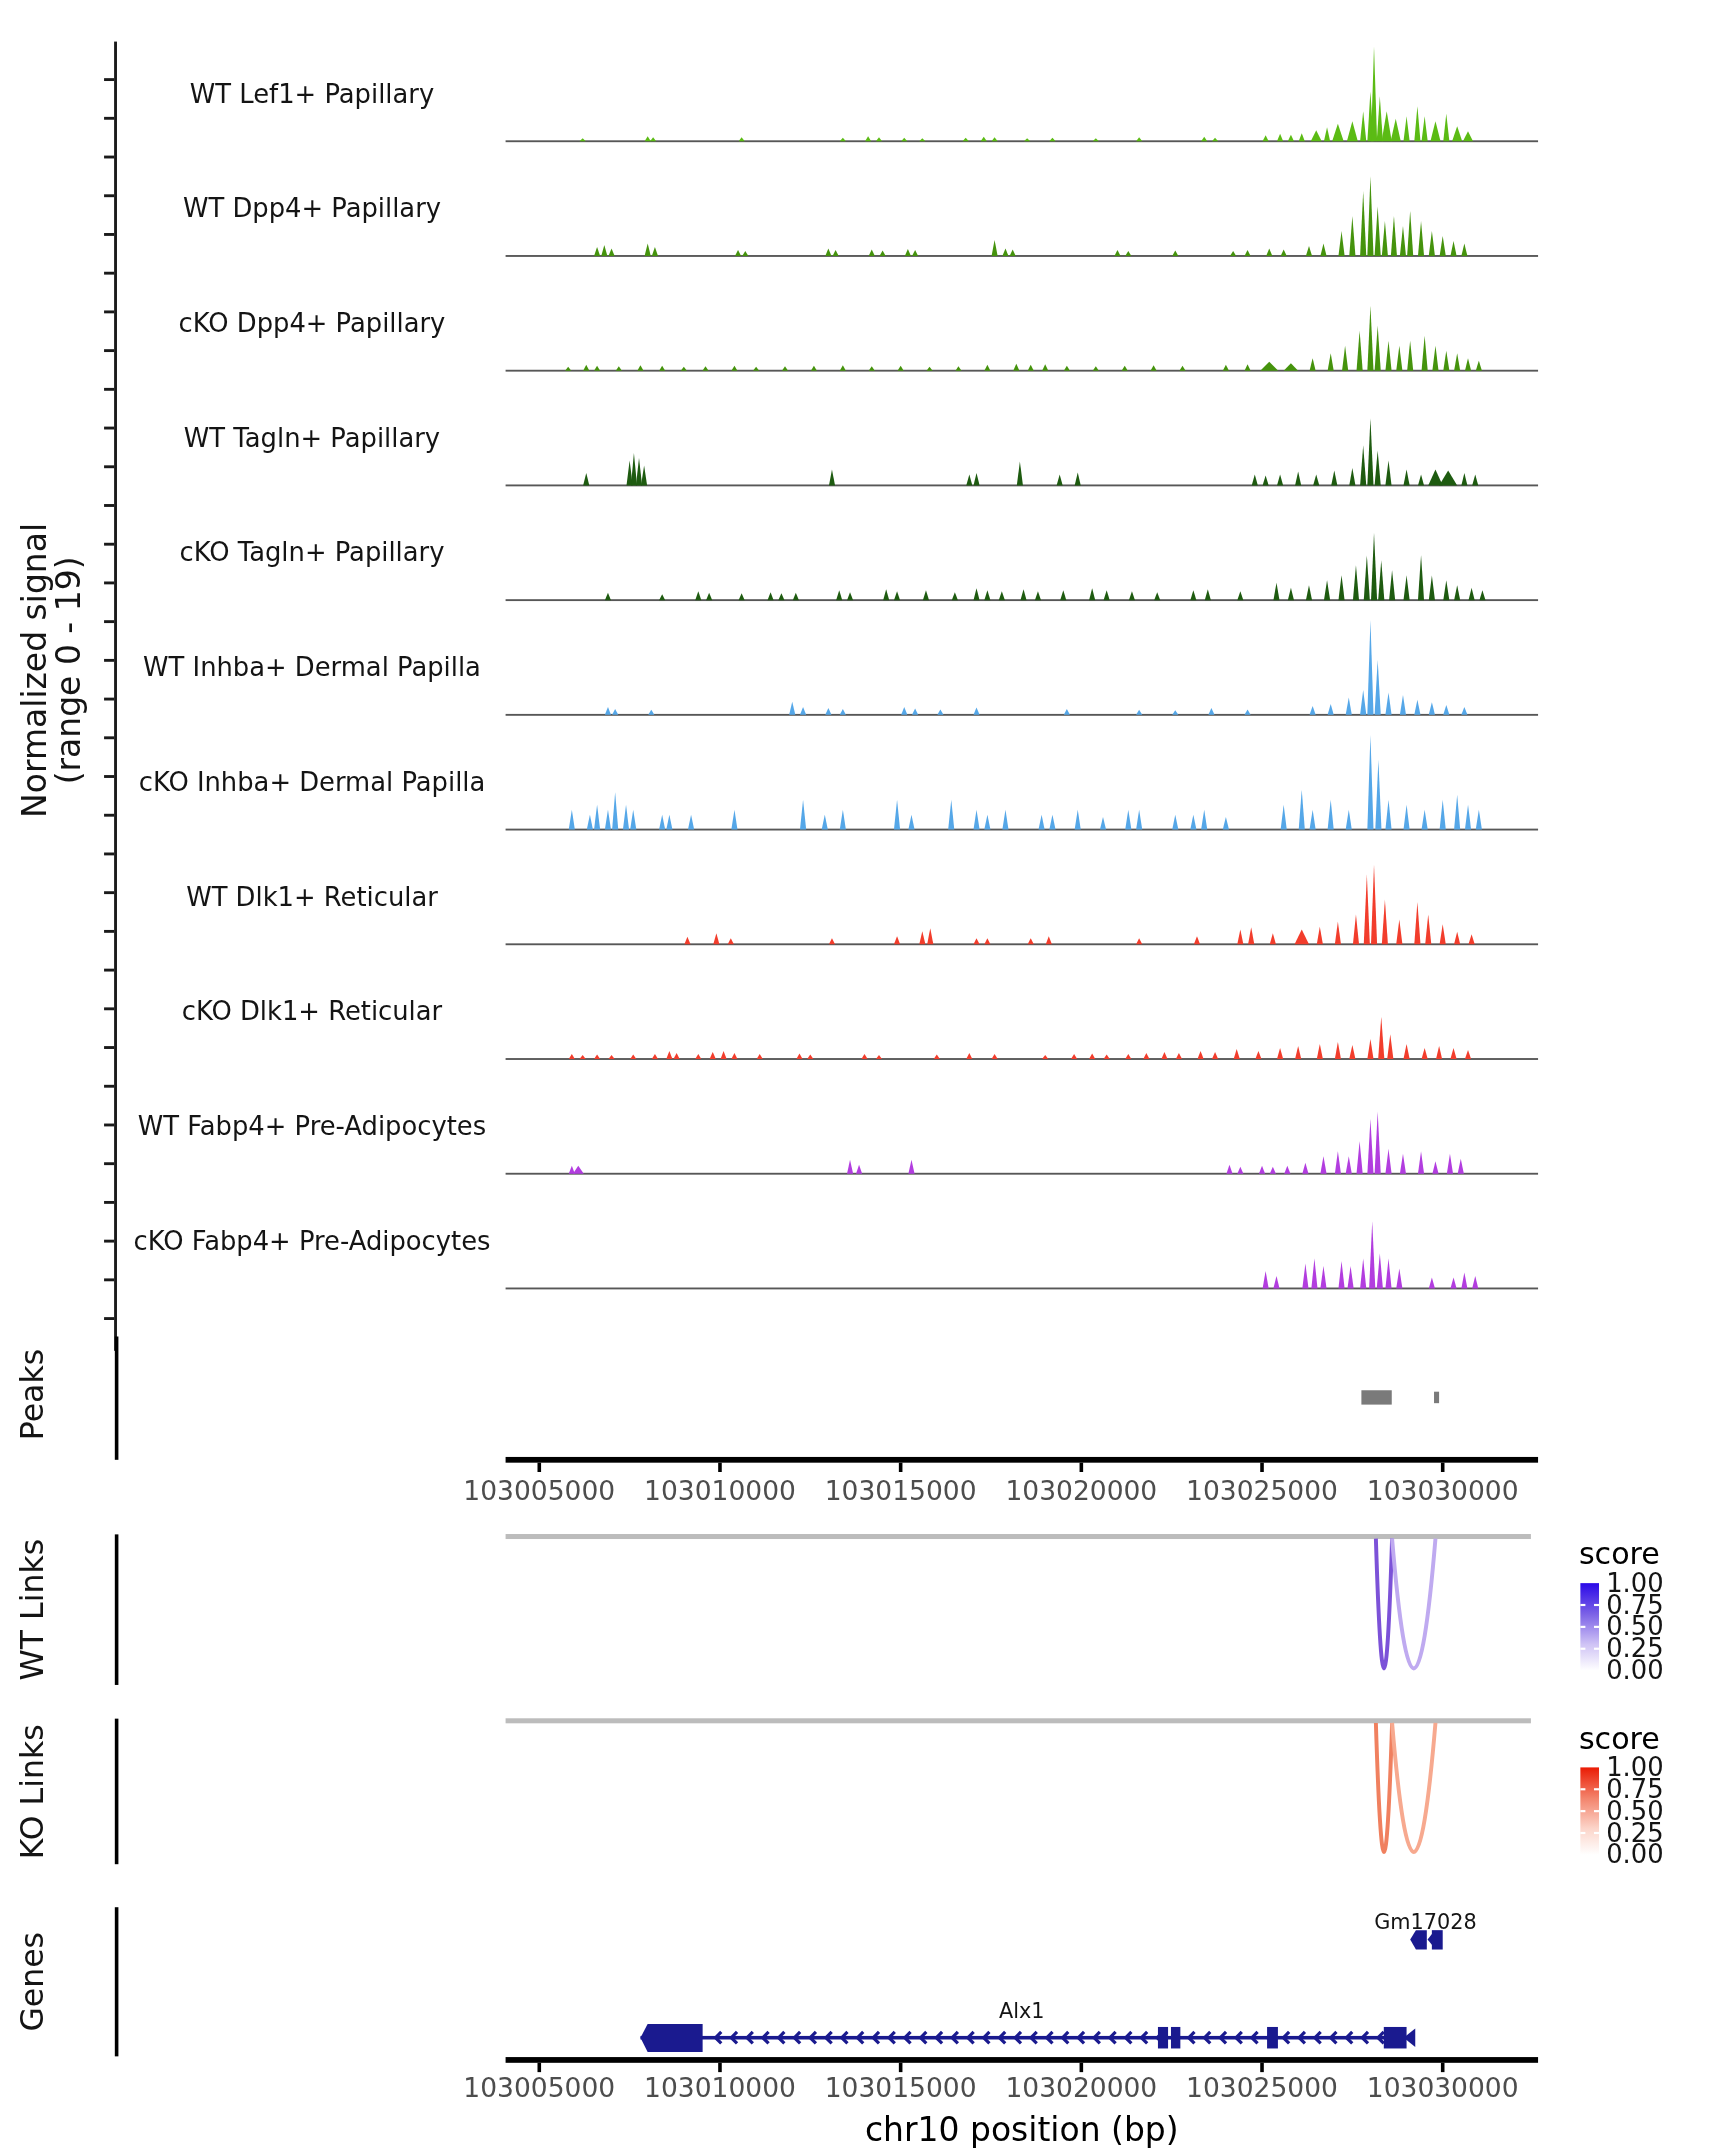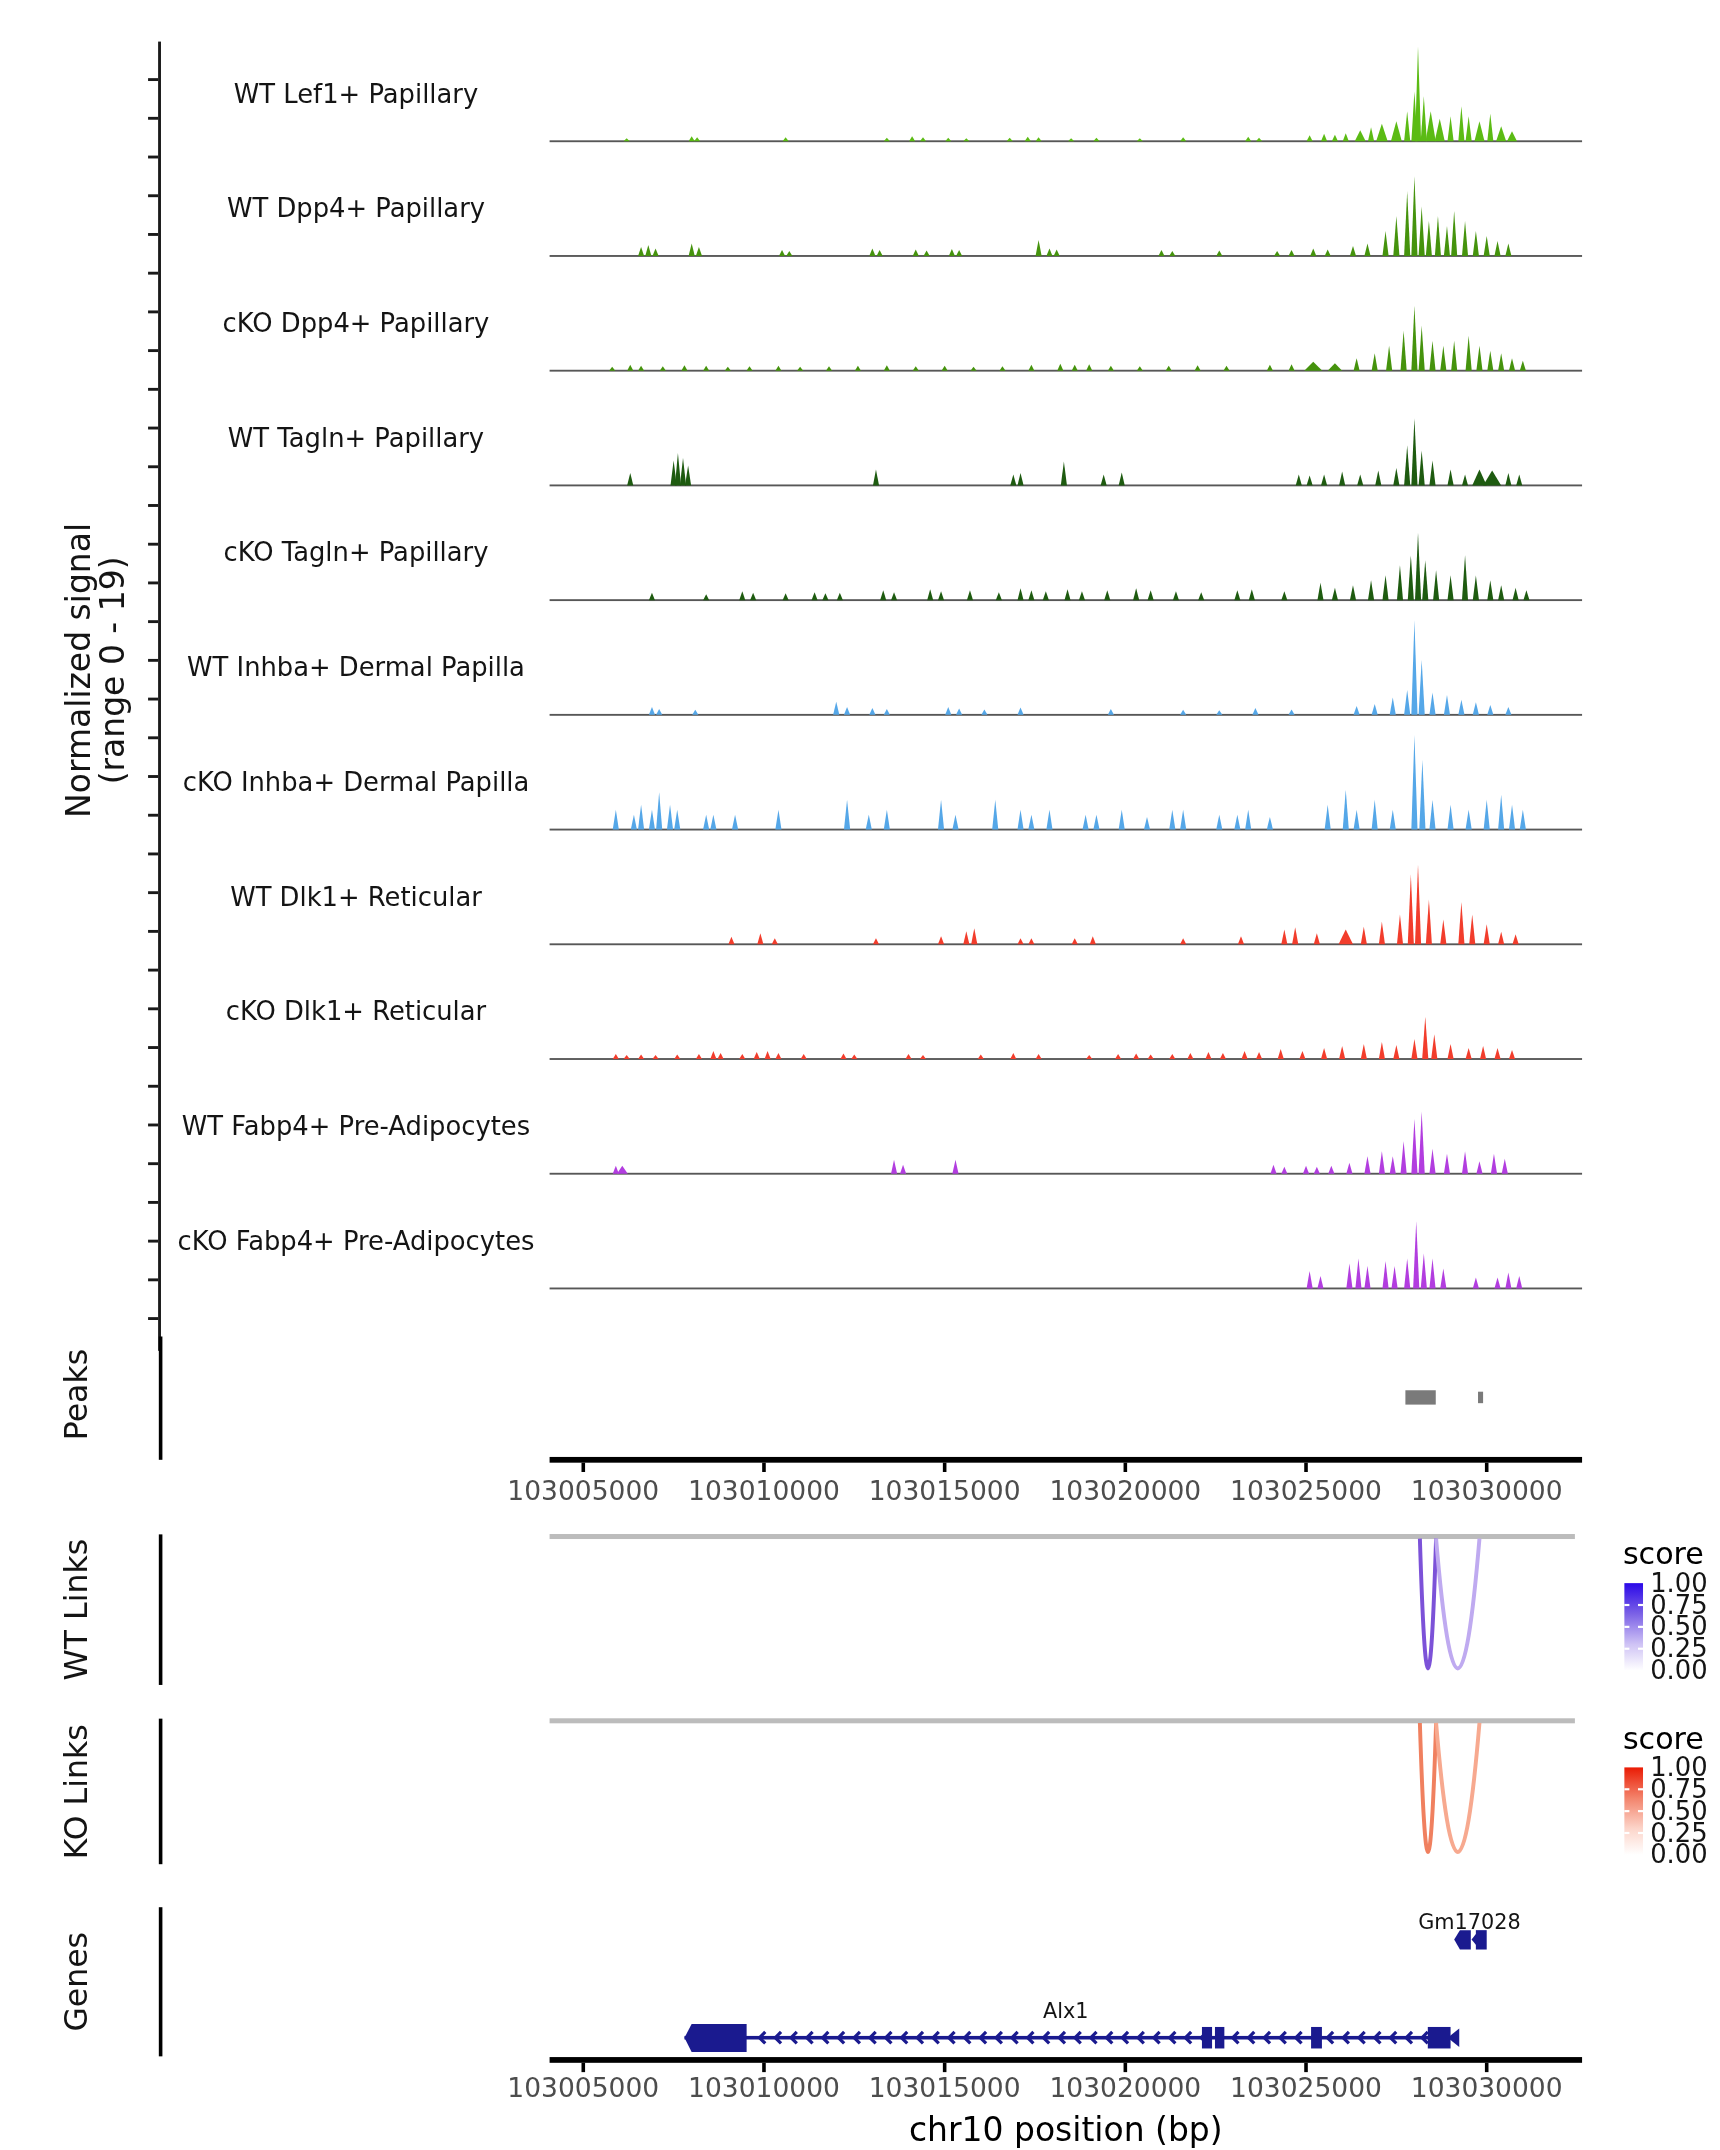--- a/index.html
+++ b/index.html
@@ -1,16 +1,16 @@
 <!DOCTYPE html>
 <html style="font-size:11.5px"><head>
 <meta charset="utf-8">
 <style>
   html,body{margin:0;padding:0;background:#fff;}
-  .fig{width:1510px;height:2151px;position:relative;background:#fff;margin-left:44px;}
+  .fig{width:1510px;height:2151px;position:relative;background:#fff;}
   svg{display:block;}
   text{font-family:"DejaVu Sans","Liberation Sans",sans-serif;}
   .tracklab{font-size:36px;fill:#141414;}
   .ylab{font-size:46px;fill:#141414;}
   .seclab{font-size:44px;fill:#141414;}
   .ticklab{font-size:37px;fill:#4d4d4d;}
   .axtitle{font-size:46px;fill:#000;}
   .scoretitle{font-size:42px;fill:#000;}
   .scoreticklab{font-size:36px;fill:#141414;}
   .genelab{font-size:29px;fill:#141414;}

